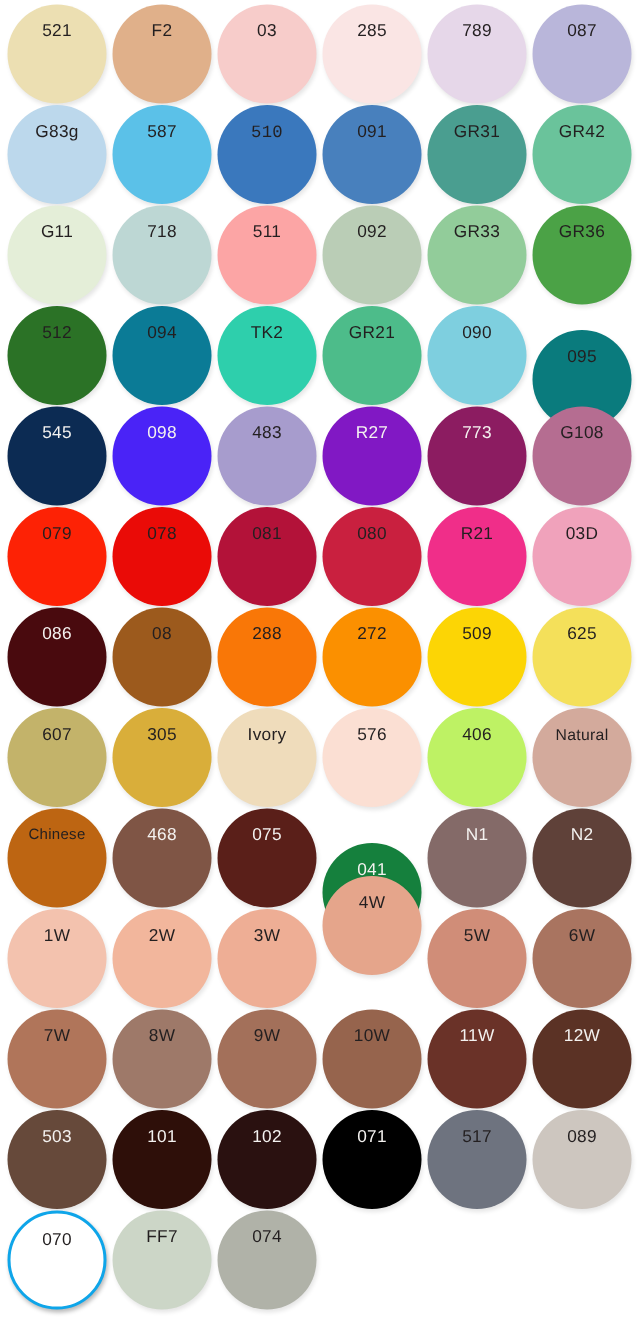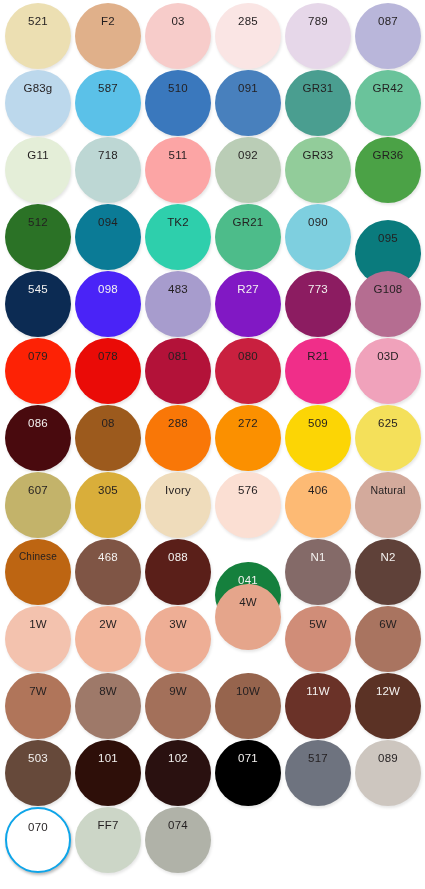--- a/index.html
+++ b/index.html
@@ -73,21 +73,21 @@
     </div>
     <div class="swatch dark-text shaded" style="left: 355px; top: 3px; width: 66px; height: 66px; background: rgb(185, 182, 218);">
       <span class="swatch-label">087</span>
     </div>
     <div class="swatch dark-text shaded" style="left: 5px; top: 70px; width: 66px; height: 66px; background: rgb(188, 216, 236);">
       <span class="swatch-label">G83g</span>
     </div>
     <div class="swatch dark-text shaded" style="left: 75px; top: 70px; width: 66px; height: 66px; background: rgb(91, 193, 232);">
       <span class="swatch-label">587</span>
     </div>
-    <div class="swatch dark-text shaded" style="left: 145px; top: 70px; width: 66px; height: 66px; background: rgb(58, 120, 189);">
+    <div class="swatch dark-text shaded" style="left: 145px; top: 70px; width: 66px; height: 66px; background: rgb(58, 120, 189); font-family: Liberation Mono, monospace;">
       <span class="swatch-label">510</span>
     </div>
     <div class="swatch dark-text shaded" style="left: 215px; top: 70px; width: 66px; height: 66px; background: rgb(72, 128, 189);">
       <span class="swatch-label">091</span>
     </div>
     <div class="swatch dark-text shaded" style="left: 285px; top: 70px; width: 66px; height: 66px; background: rgb(74, 158, 144);">
       <span class="swatch-label">GR31</span>
     </div>
     <div class="swatch dark-text shaded" style="left: 355px; top: 70px; width: 66px; height: 66px; background: rgb(106, 195, 155);">
       <span class="swatch-label">GR42</span>
@@ -187,34 +187,34 @@
     </div>
     <div class="swatch dark-text shaded" style="left: 75px; top: 472px; width: 66px; height: 66px; background: rgb(217, 174, 58);">
       <span class="swatch-label">305</span>
     </div>
     <div class="swatch dark-text shaded" style="left: 145px; top: 472px; width: 66px; height: 66px; background: rgb(239, 220, 187);">
       <span class="swatch-label">Ivory</span>
     </div>
     <div class="swatch dark-text shaded" style="left: 215px; top: 472px; width: 66px; height: 66px; background: rgb(251, 223, 211);">
       <span class="swatch-label">576</span>
     </div>
-    <div class="swatch dark-text shaded" style="left: 285px; top: 472px; width: 66px; height: 66px; background: #fdba74;">
+    <div class="swatch dark-text shaded" style="left: 285px; top: 472px; width: 66px; height: 66px; background: #bef264;">
       <span class="swatch-label">406</span>
     </div>
     <div class="swatch dark-text shaded" style="left: 355px; top: 472px; width: 66px; height: 66px; background: rgb(211, 170, 156);">
       <span class="swatch-label" style="font-size: 10.5px;">Natural</span>
     </div>
     <div class="swatch dark-text shaded" style="left: 5px; top: 539px; width: 66px; height: 66px; background: rgb(189, 101, 18);">
       <span class="swatch-label" style="font-size: 10px;">Chinese</span>
     </div>
     <div class="swatch light-text shaded" style="left: 75px; top: 539px; width: 66px; height: 66px; background: rgb(127, 85, 69);">
       <span class="swatch-label">468</span>
     </div>
     <div class="swatch light-text shaded" style="left: 145px; top: 539px; width: 66px; height: 66px; background: rgb(90, 31, 25);">
-      <span class="swatch-label">088</span>
+      <span class="swatch-label">075</span>
     </div>
     <div class="swatch light-text shaded" style="left: 215px; top: 562px; width: 66px; height: 66px; background: #15803d;">
       <span class="swatch-label">041</span>
     </div>
     <div class="swatch light-text shaded" style="left: 285px; top: 539px; width: 66px; height: 66px; background: rgb(132, 106, 104);">
       <span class="swatch-label">N1</span>
     </div>
     <div class="swatch light-text shaded" style="left: 355px; top: 539px; width: 66px; height: 66px; background: rgb(95, 65, 57);">
       <span class="swatch-label">N2</span>
     </div>

